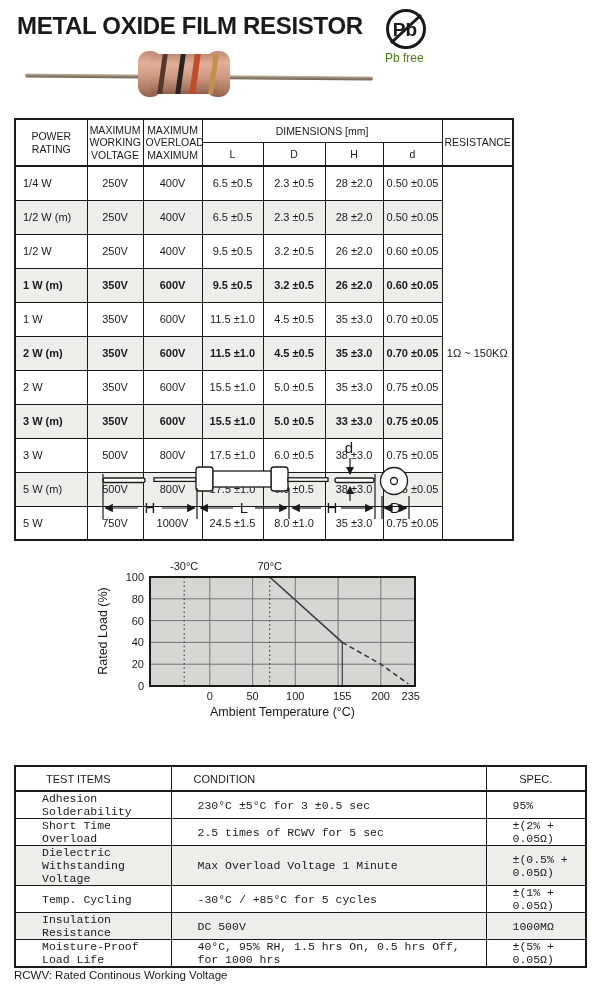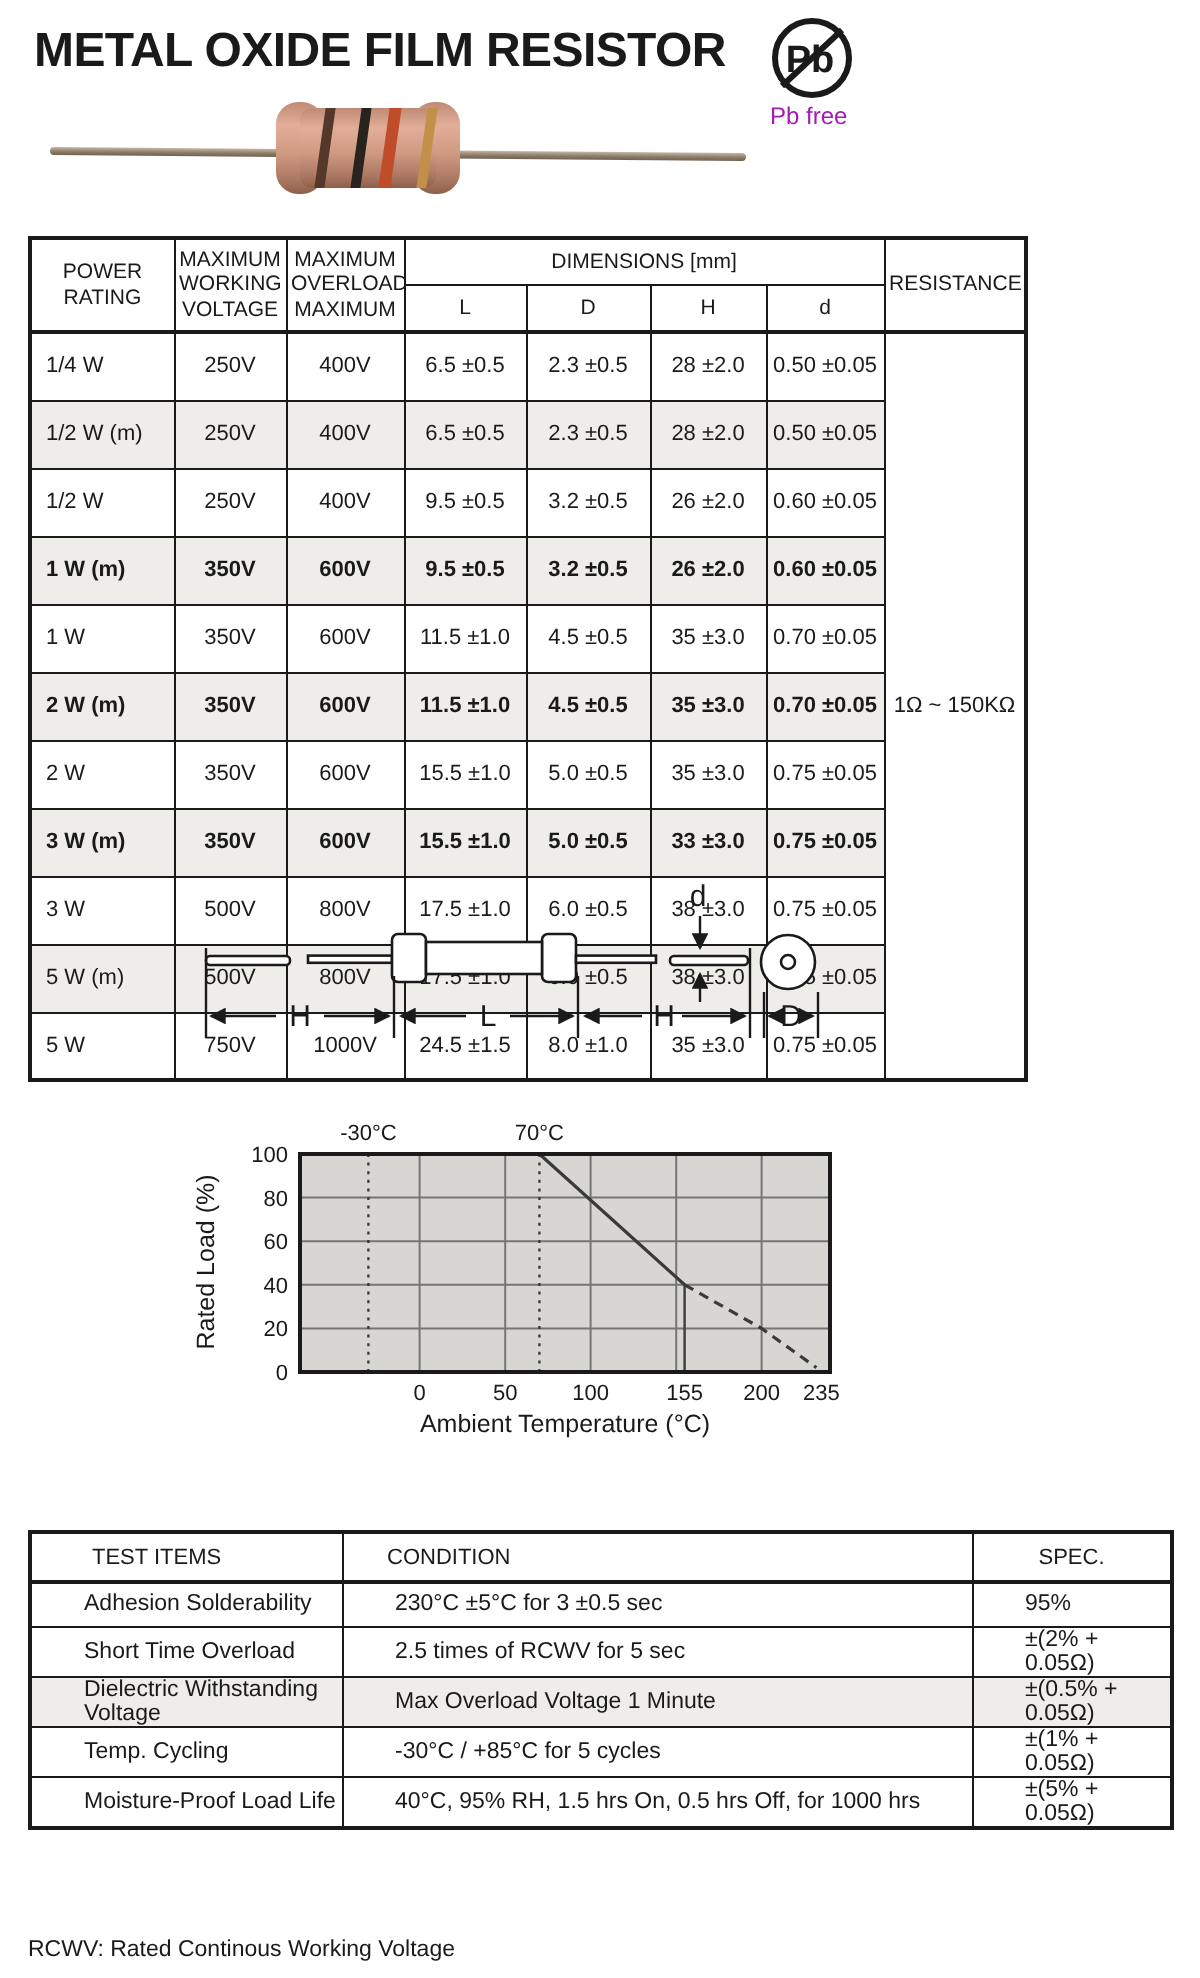--- a/index.html
+++ b/index.html
@@ -3,21 +3,21 @@
 <meta charset="utf-8">
 <style>
   * { margin:0; padding:0; box-sizing:border-box; }
   html,body { background:#fff; }
   body { font-family:"Liberation Sans","DejaVu Sans",sans-serif; color:#1a1a1a; }
   #page { position:relative; width:600px; height:989px; background:#fff; overflow:hidden; }
   .abs { position:absolute; }
 
   
   #title { left:17px; top:12px; font-size:24px; font-weight:bold; letter-spacing:-0.3px; white-space:nowrap; }
-  #pb-free-label { left:385px; top:51px; font-size:12px; color:#a21caf; }
+  #pb-free-label { left:385px; top:51px; font-size:12px; color:#4d7c0f; }
 
   
   #resistor { left:25px; top:48px; width:348px; height:58px; }
   #resistor .lead { position:absolute; left:0; top:27px; width:100%; height:4px;
     background:linear-gradient(180deg,#c6b8a6,#8d7d6a 55%,#6f6152); border-radius:2px; transform:rotate(0.5deg); }
   .res-part { position:absolute; background:linear-gradient(180deg,#c08a75 0%,#e2ae98 25%,#d09b83 55%,#aa7761 85%,#8f5f4b 100%); }
   #res-cap-l { left:113px; top:3px; width:24px; height:46px; border-radius:11px; }
   #res-cap-r { left:181px; top:3px; width:24px; height:46px; border-radius:11px; }
   #res-mid   { left:125px; top:6px; width:68px; height:40px; border-radius:6px; }
   .band { position:absolute; top:6px; height:40px; transform:skewX(-8deg); }
@@ -44,21 +44,21 @@
   
   #test-table { position:absolute; left:14px; top:765px; width:571px; border:2px solid #1a1a1a; }
   #test-table th, #test-table td { border:1px solid #1a1a1a; font-size:11.5px; text-align:left; }
   #test-table thead { border-bottom:2px solid #1a1a1a; }
   #test-table thead tr { height:25px;margin-top:12px; }
   #test-table thead th { font-weight:normal; font-size:11px; }
   #test-table thead th.th-items { padding-left:30px; }
   #test-table thead th.th-cond  { padding-left:22px; }
   #test-table thead th.th-spec  { text-align:center; }
   #test-table tbody tr { height:22px; }
-  #test-table tbody td { padding-left:26px; }
+  #test-table tbody td { padding-left:26px;font-family:Liberation Mono, monospace; }
   #test-table tr.shaded td { background:#eeedea; }
 
   #footer-note { left:14px; top:969px; font-size:11.5px; }
 
   svg text { font-family:"Liberation Sans","DejaVu Sans",sans-serif; }
 </style>
 </head>
 <body>
 
 <div id="page">
@@ -342,20 +342,25 @@
         <tr class="shaded">
           <td>Dielectric Withstanding Voltage</td>
           <td>Max Overload Voltage 1 Minute</td>
           <td>±(0.5% + 0.05Ω)</td>
         </tr>
         <tr>
           <td>Temp. Cycling</td>
           <td>-30°C / +85°C for 5 cycles</td>
           <td>±(1% + 0.05Ω)</td>
         </tr>
+        <tr class="shaded">
+          <td>Insulation Resistance</td>
+          <td>DC 500V</td>
+          <td>1000MΩ</td>
+        </tr>
         <tr>
           <td>Moisture-Proof Load Life</td>
           <td>40°C, 95% RH, 1.5 hrs On, 0.5 hrs Off, for 1000 hrs</td>
           <td>±(5% + 0.05Ω)</td>
         </tr>
       </tbody>
   </table>
 
   <div id="footer-note" class="abs">RCWV: Rated Continous Working Voltage</div>
 

